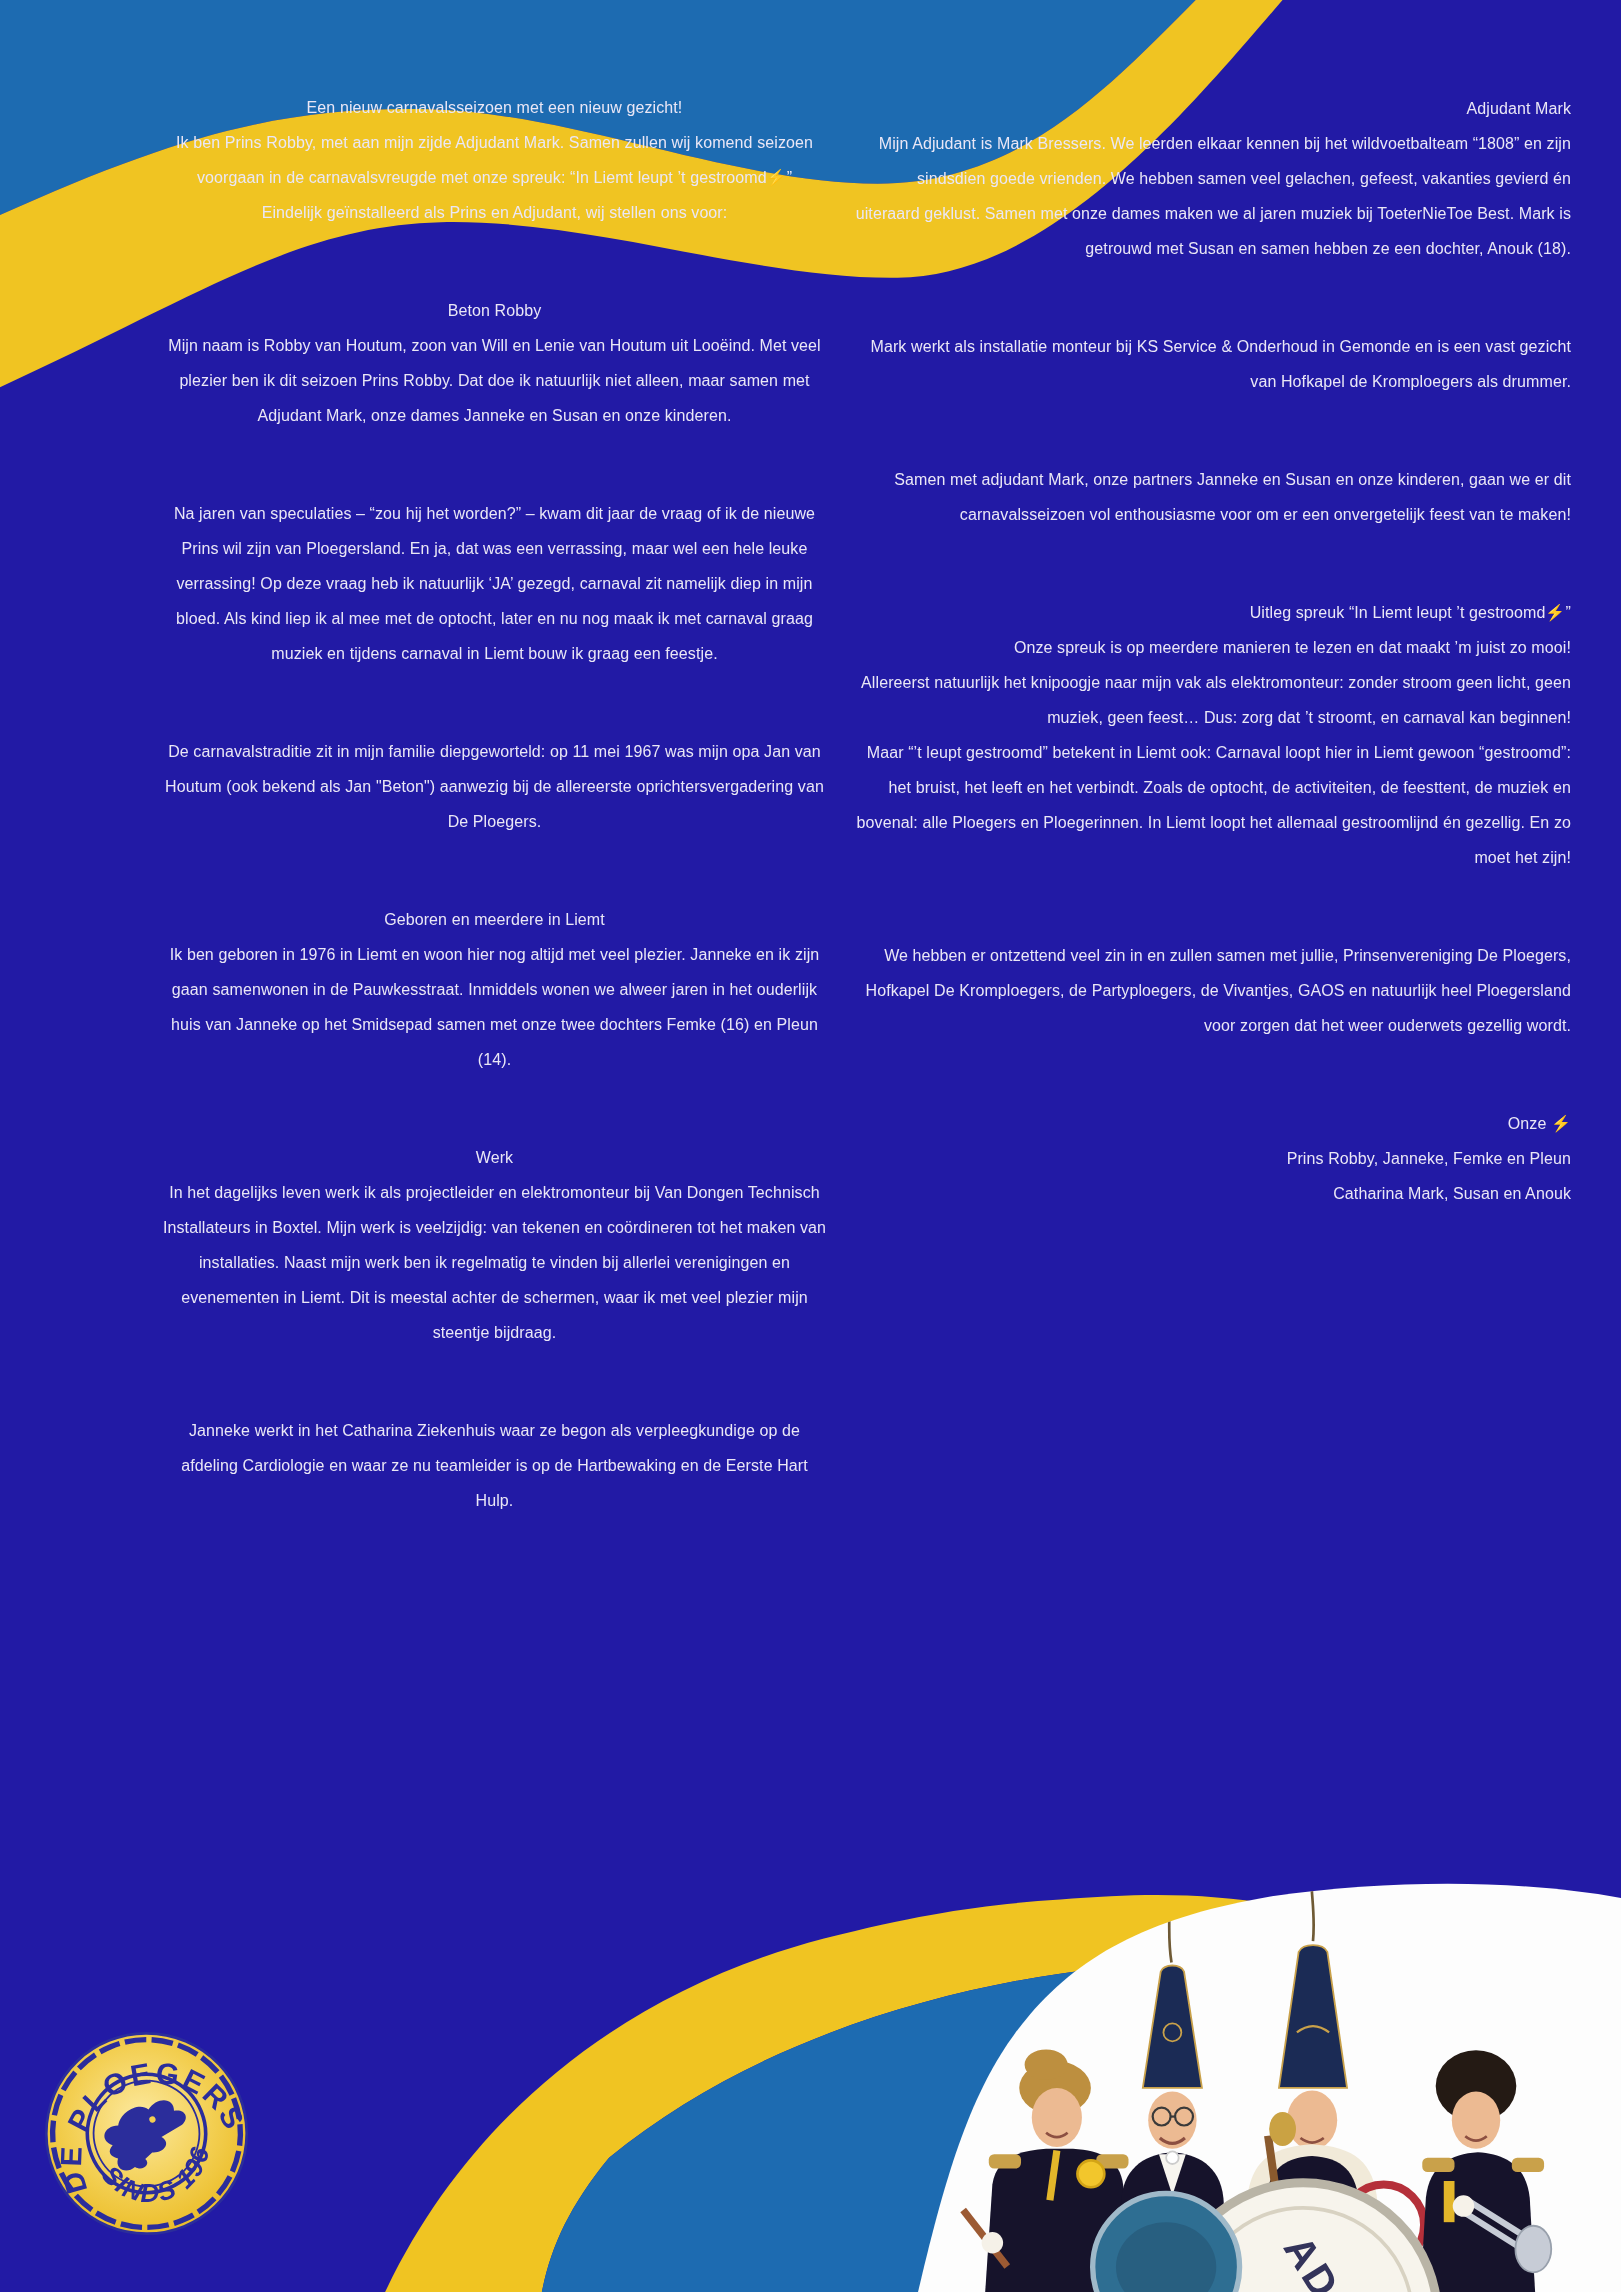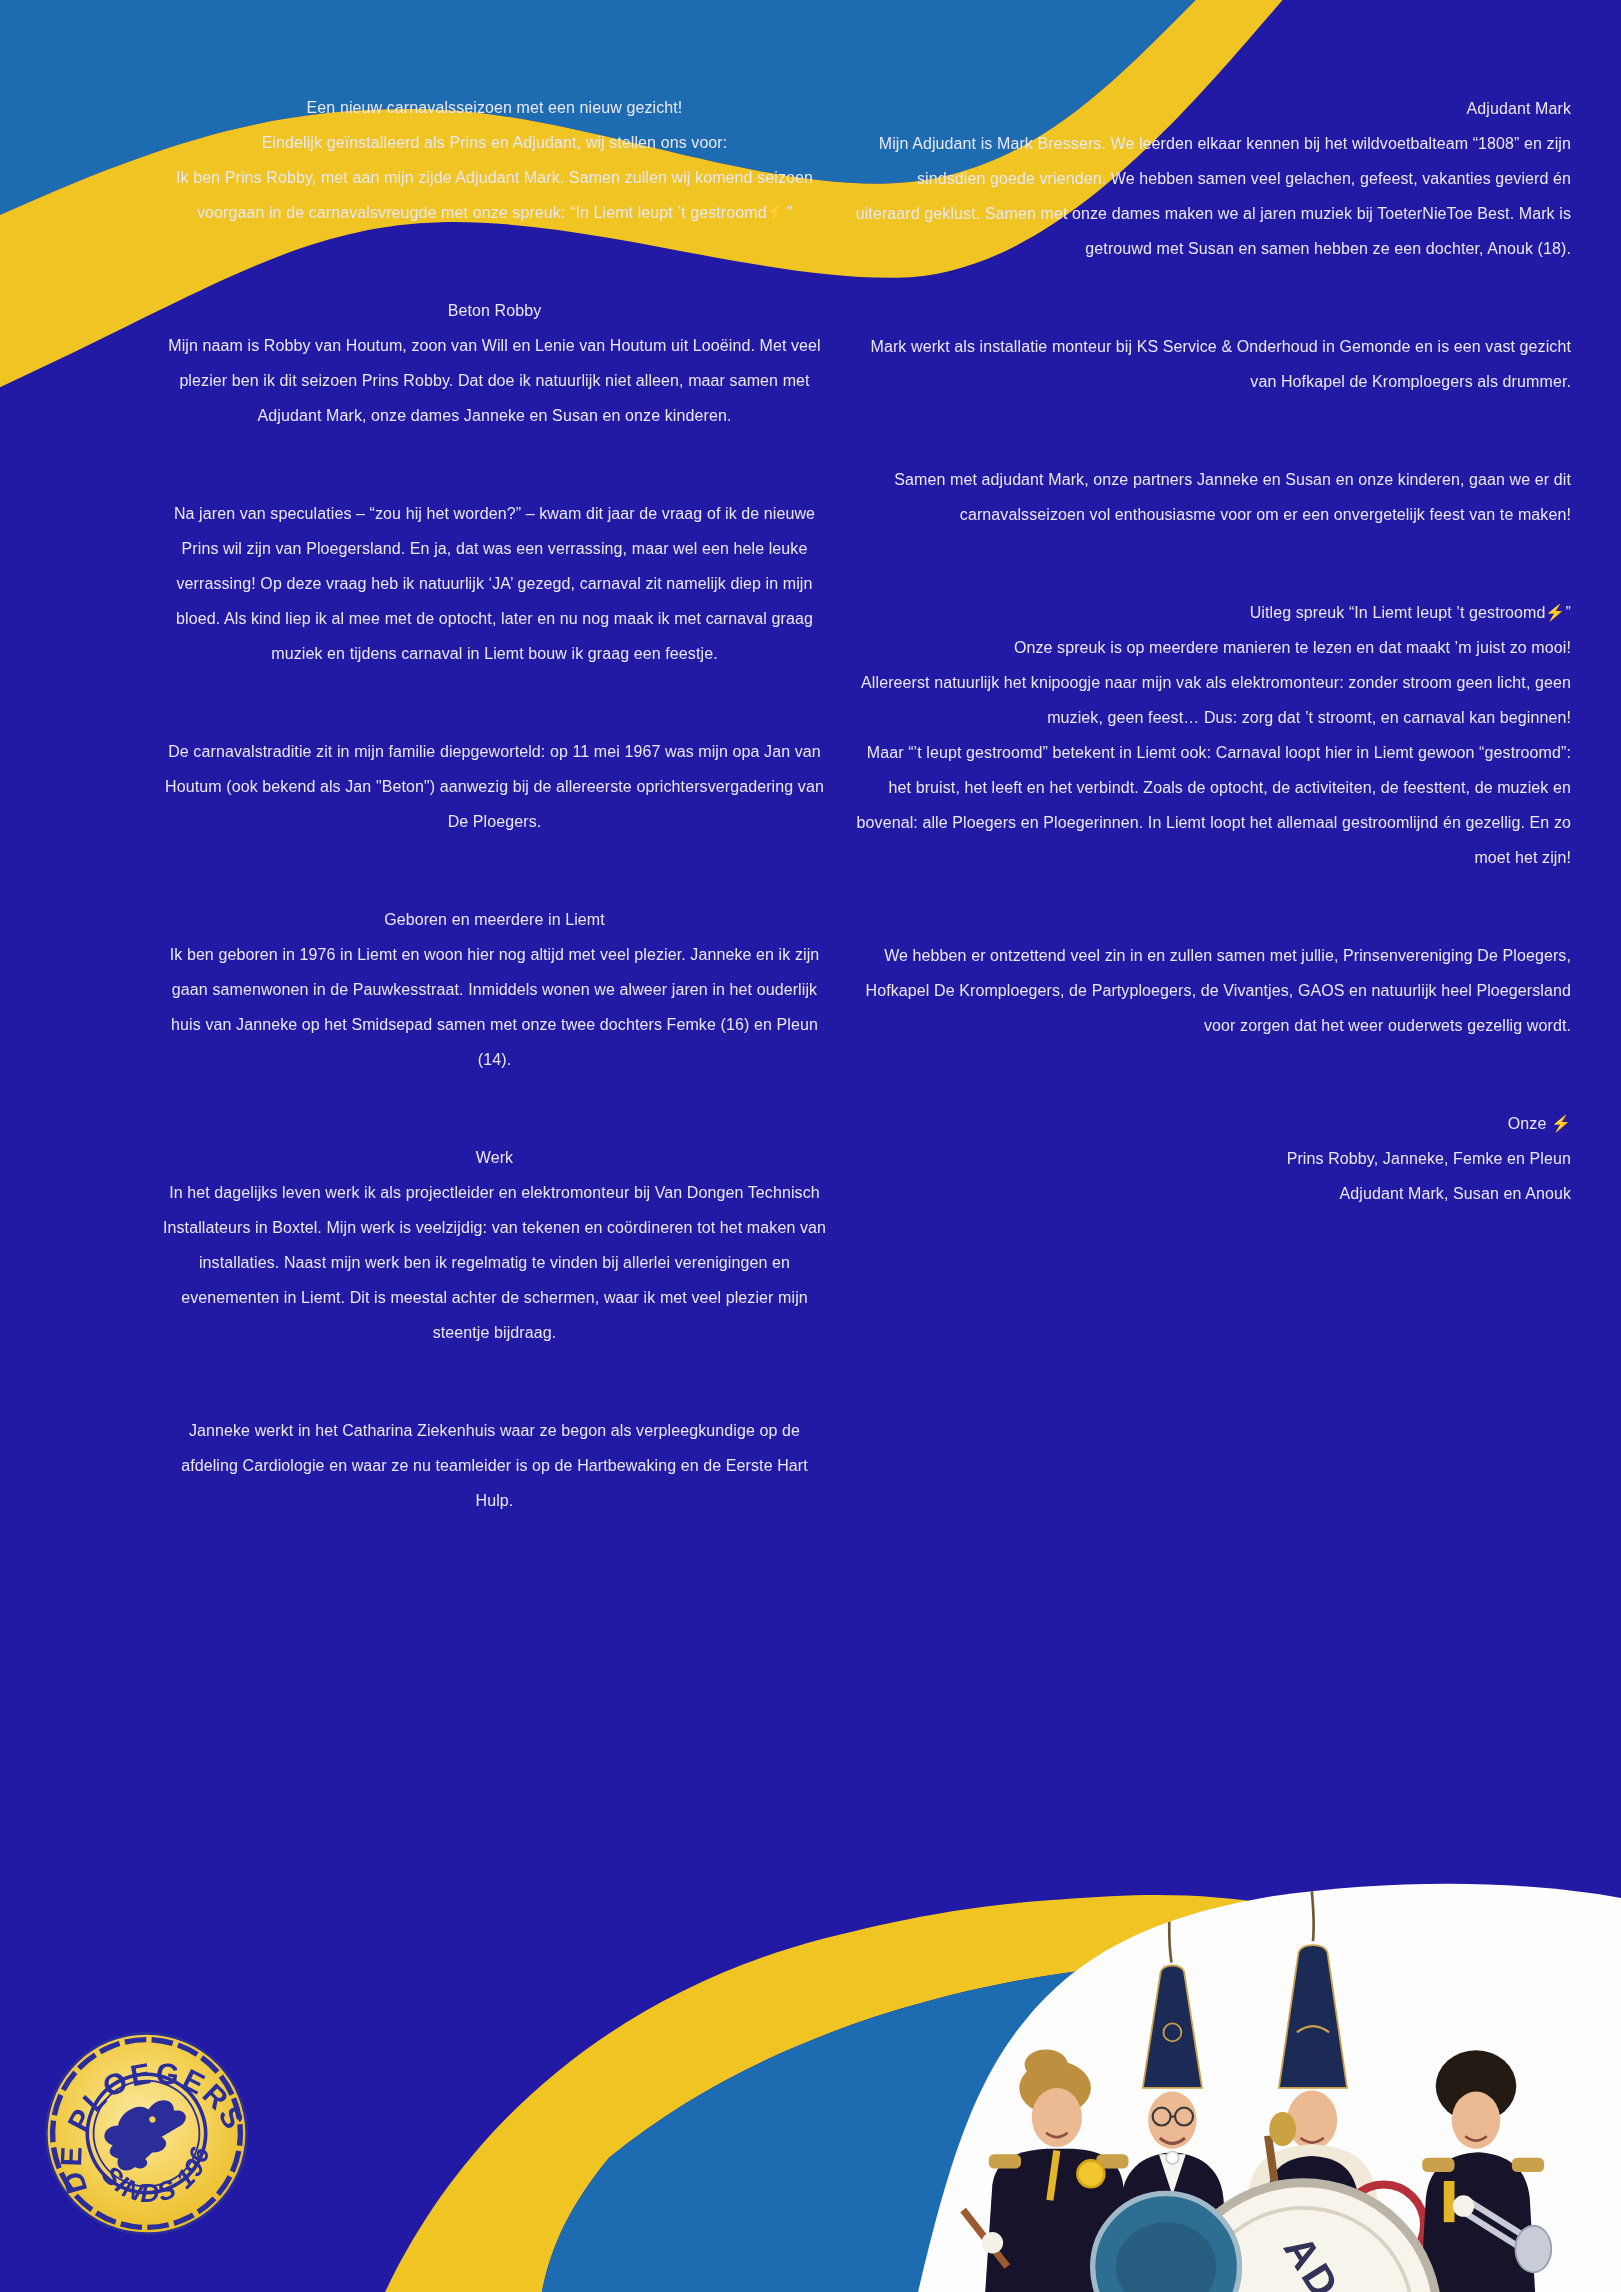--- a/index.html
+++ b/index.html
@@ -34,22 +34,22 @@
 
   <svg class="deco top" width="1622" height="466" viewBox="0 0 1811 520" preserveAspectRatio="none">
     <path fill="#1D6BB1" d="M0,0 L1335,0 C1240,95 1140,205 980,205 C820,205 640,126 480,122 C320,118 200,150 0,240 Z"></path>
     <path fill="#F0C422" d="M0,240 C200,150 320,118 480,122 C640,126 820,205 980,205 C1140,205 1240,95 1335,0
          L1432,0 C1322,128 1172,308 1002,310 C842,312 662,244 492,248 C332,252 222,330 0,432 Z"></path>
   </svg>
 
   <div class="col col-left">
     <div class="block">
       <p class="para">Een nieuw carnavalsseizoen met een nieuw gezicht!</p>
+      <p class="para">Ik ben Prins Robby, met aan mijn zijde Adjudant Mark. Samen zullen wij komend seizoen voorgaan in de carnavalsvreugde met onze spreuk: “In Liemt leupt ’t gestroomd⚡”</p>
       <p class="para">Eindelijk geïnstalleerd als Prins en Adjudant, wij stellen ons voor:</p>
-      <p class="para">Ik ben Prins Robby, met aan mijn zijde Adjudant Mark. Samen zullen wij komend seizoen voorgaan in de carnavalsvreugde met onze spreuk: “In Liemt leupt ’t gestroomd⚡”</p>
     </div>
     <div class="block">
       <p class="para">Beton Robby</p>
       <p class="para">Mijn naam is Robby van Houtum, zoon van Will en Lenie van Houtum uit Looëind. Met veel plezier ben ik dit seizoen Prins Robby. Dat doe ik natuurlijk niet alleen, maar samen met Adjudant Mark, onze dames Janneke en Susan en onze kinderen.</p>
     </div>
     <div class="block">
       <p class="para">Na jaren van speculaties – “zou hij het worden?” – kwam dit jaar de vraag of ik de nieuwe Prins wil zijn van Ploegersland. En ja, dat was een verrassing, maar wel een hele leuke verrassing! Op deze vraag heb ik natuurlijk ‘JA’ gezegd, carnaval zit namelijk diep in mijn bloed. Als kind liep ik al mee met de optocht, later en nu nog maak ik met carnaval graag muziek en tijdens carnaval in Liemt bouw ik graag een feestje.</p>
     </div>
     <div class="block">
       <p class="para">De carnavalstraditie zit in mijn familie diepgeworteld: op 11 mei 1967 was mijn opa Jan van Houtum (ook bekend als Jan "Beton") aanwezig bij de allereerste oprichtersvergadering van De Ploegers.</p>
@@ -85,21 +85,21 @@
       <p class="para">Onze spreuk is op meerdere manieren te lezen en dat maakt ’m juist zo mooi!</p>
       <p class="para">Allereerst natuurlijk het knipoogje naar mijn vak als elektromonteur: zonder stroom geen licht, geen muziek, geen feest… Dus: zorg dat ’t stroomt, en carnaval kan beginnen!</p>
       <p class="para">Maar “’t leupt gestroomd” betekent in Liemt ook: Carnaval loopt hier in Liemt gewoon “gestroomd”: het bruist, het leeft en het verbindt. Zoals de optocht, de activiteiten, de feesttent, de muziek en bovenal: alle Ploegers en Ploegerinnen. In Liemt loopt het allemaal gestroomlijnd én gezellig. En zo moet het zijn!</p>
     </div>
     <div class="block">
       <p class="para">We hebben er ontzettend veel zin in en zullen samen met jullie, Prinsenvereniging De Ploegers, Hofkapel De Kromploegers, de Partyploegers, de Vivantjes, GAOS en natuurlijk heel Ploegersland voor zorgen dat het weer ouderwets gezellig wordt.</p>
     </div>
     <div class="block">
       <p class="para">Onze ⚡</p>
       <p class="para">Prins Robby, Janneke, Femke en Pleun</p>
-      <p class="para">Adjudant Mark, Susan en Anouk</p>
+      <p class="para">Catharina Mark, Susan en Anouk</p>
     </div>
   </div>
 
   <svg class="deco bottom" width="1622" height="555" viewBox="0 0 1811 620" preserveAspectRatio="none">
     <defs>
       <clipPath id="blobClip">
         <path d="M1025,620 C1060,470 1090,380 1150,310 C1210,240 1290,200 1420,178 C1560,158 1700,160 1811,180 L1811,620 Z"></path>
       </clipPath>
     </defs>
 

